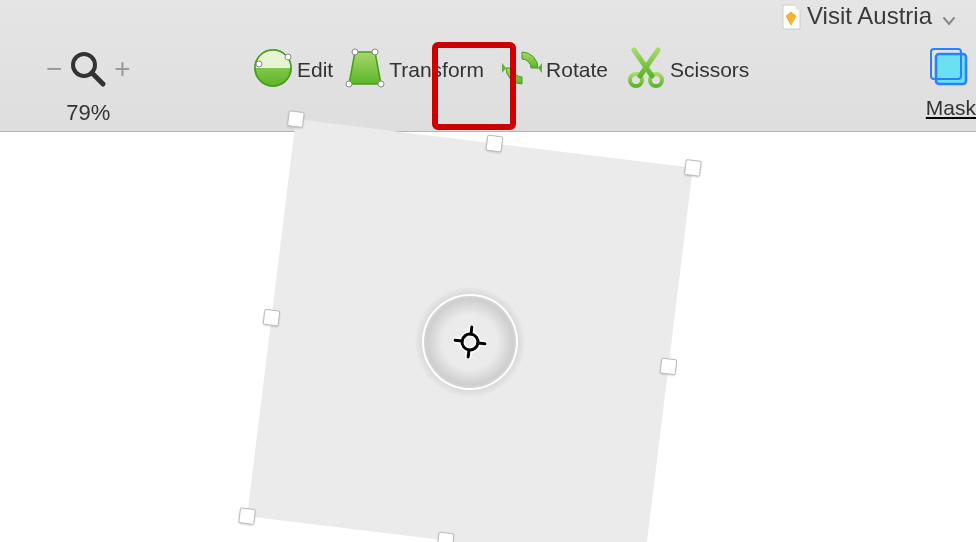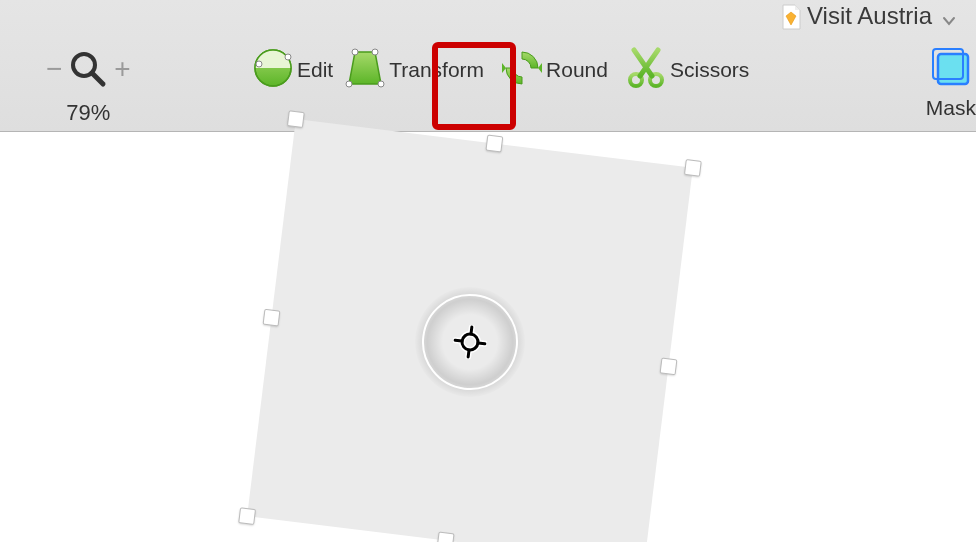--- a/index.html
+++ b/index.html
@@ -160,21 +160,22 @@
     .crosshair {
       width: 34px;
       height: 34px;
     }
     .tool-right {
       position: absolute;
       right: 0;
       top: 44px;
       display: flex;
       flex-direction: column;
-      align-items: flex-end;
+      align-items: flex-start;
+      text-decoration: underline;
     }
   </style>
 </head>
 <body>
 
 <div class="toolbar">
 
   <div class="title-row">
     <span class="doc-icon">
       <svg width="20" height="26" viewBox="0 0 20 26">
@@ -253,21 +254,21 @@
                 <stop offset="0" stop-color="#a6d96a"></stop>
                 <stop offset="1" stop-color="#5cb528"></stop>
               </linearGradient>
             </defs>
           <path d="M22 6 A16 16 0 0 1 38 22 L31 22 A9 9 0 0 0 22 13 Z" fill="url(#gR)" stroke="#4a9c1d" stroke-width="1"></path>
           <path d="M38 22 L42 17 L42 27 Z" fill="#5cb528"></path>
           <path d="M22 38 A16 16 0 0 1 6 22 L13 22 A9 9 0 0 0 22 31 Z" fill="url(#gR)" stroke="#4a9c1d" stroke-width="1"></path>
           <path d="M6 22 L2 27 L2 17 Z" fill="#5cb528"></path>
         </svg>
       </span>
-      <span class="tool-label">Round</span>
+      <span class="tool-label">Rotate</span>
     </div>
 
     <div class="tool">
       <span class="tool-icon">
         <svg width="44" height="44" viewBox="0 0 44 44">
           <defs>
               <linearGradient id="gS" x1="0" y1="0" x2="0" y2="1">
                 <stop offset="0" stop-color="#a6d96a"></stop>
                 <stop offset="1" stop-color="#5cb528"></stop>
               </linearGradient>

